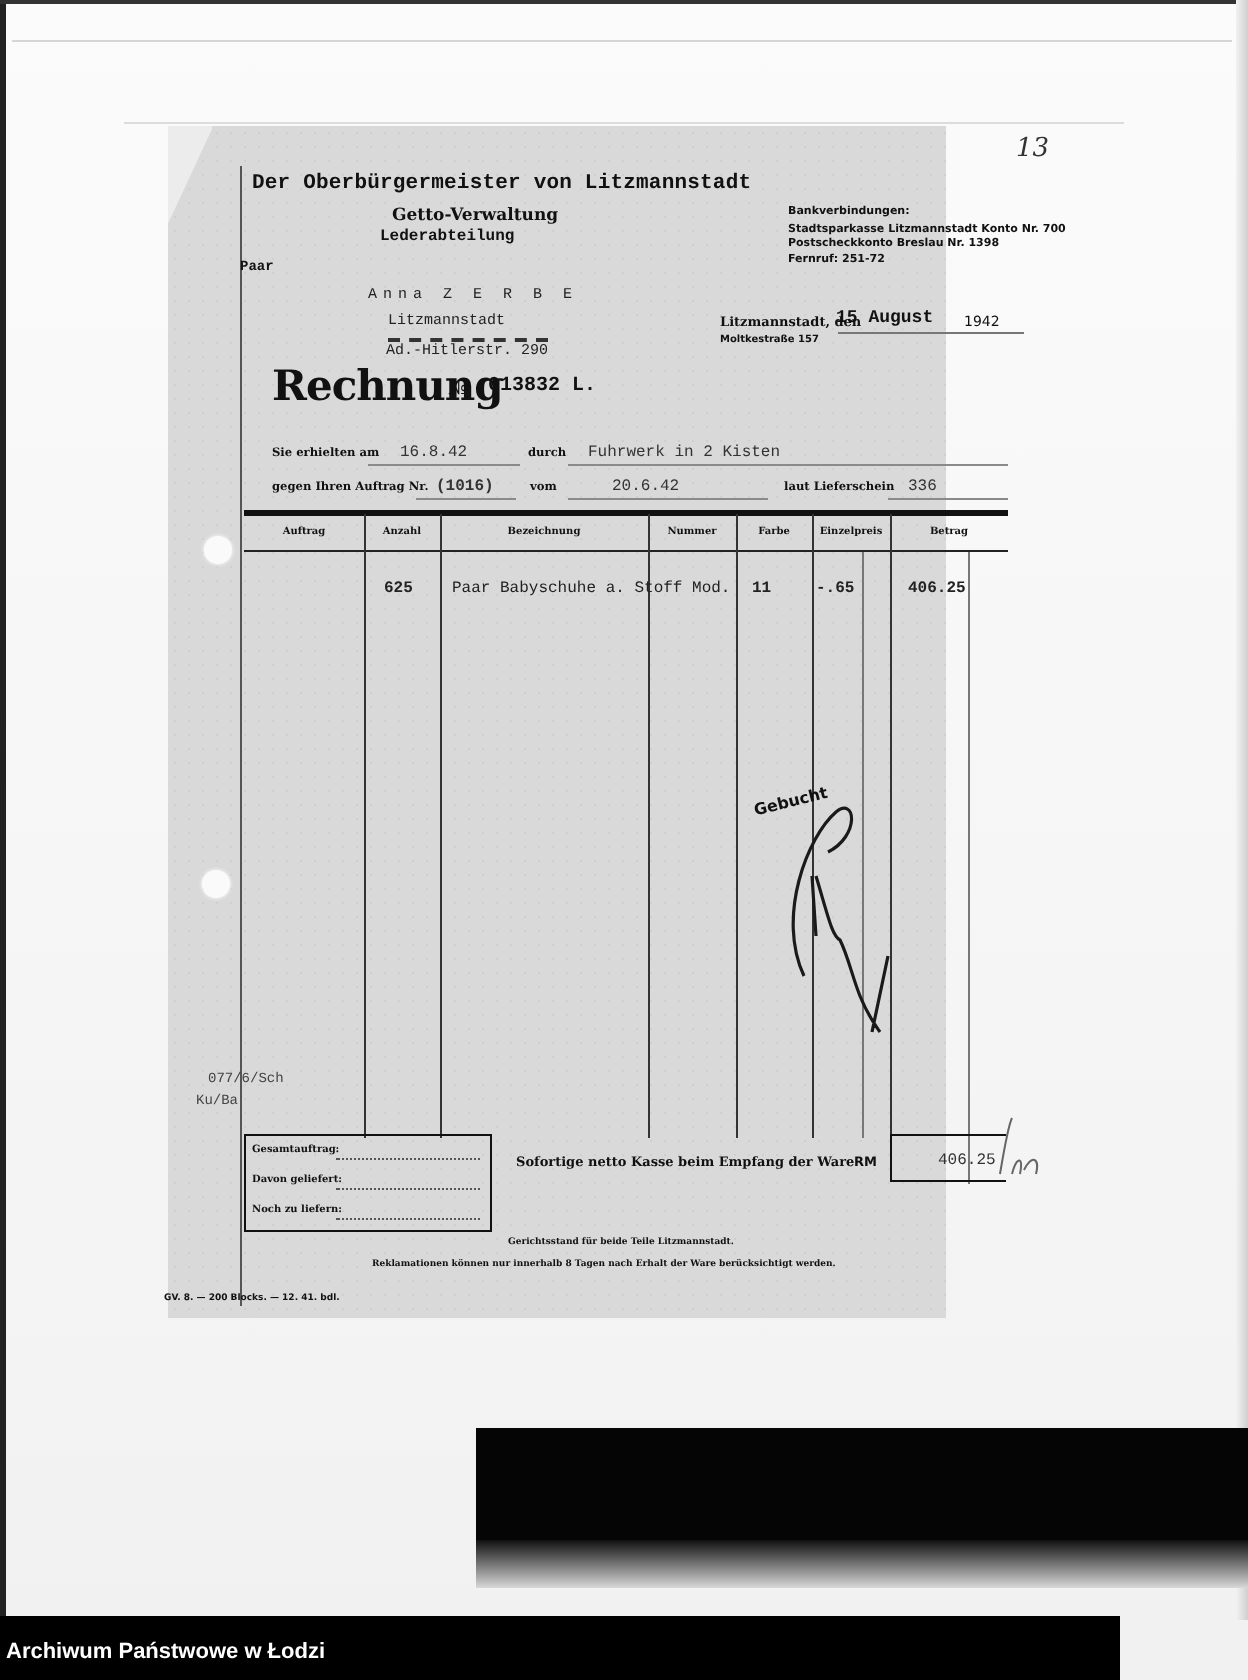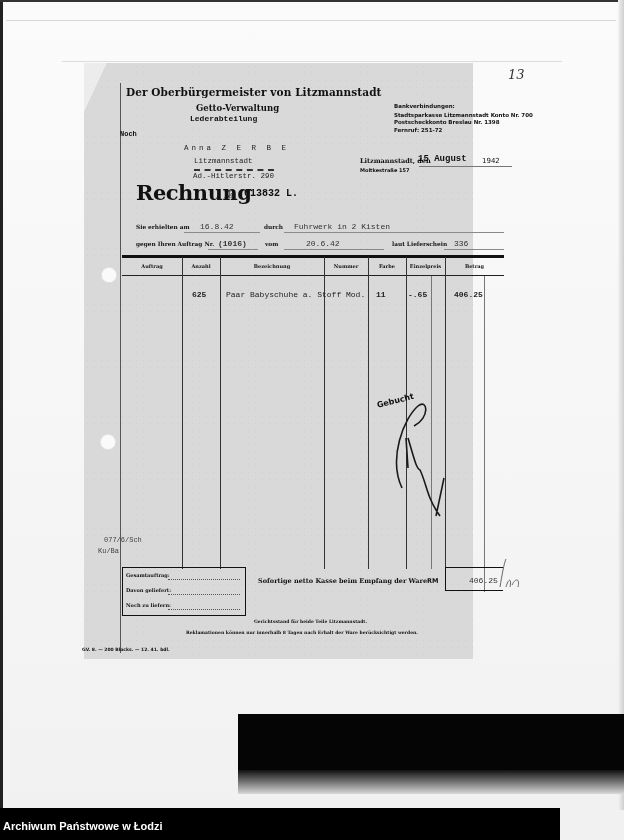--- a/index.html
+++ b/index.html
@@ -30,21 +30,21 @@
       background: linear-gradient(115deg, #ececec 0%, #ececec 45%, transparent 46%);
     }
     .margin-line { position:absolute; left:36px; top:20px; width:1px; height:570px; background:#555; }
     .punch-hole {
       position:absolute; width:14px; height:14px; border-radius:50%;
       background: #fafafa; box-shadow: 0 0 2px #fff;
     }
     .t { position:absolute; white-space:nowrap; }
     .fraktur { font-family: "DejaVu Serif", serif; font-weight: bold; }
     .mono { font-family: Liberation Mono, monospace; }
-    .hdr-title { left:42px; top:23px; font-size:10.5px; letter-spacing:0.1px; }
+    .hdr-title { left:42px; top:23px; font-size:10.5px; letter-spacing:0.1px;font-family:Liberation Mono, monospace; }
     .hdr-sub1 { left:112px; top:40px; font-size:8.5px; }
     .hdr-sub2 { left:106px; top:51px; font-size:8px; }
     .firma { left:36px; top:67px; font-size:7px; }
     .addr { font-size:7.5px; color:#222; }
     .addr1 { left:100px; top:81px; letter-spacing:3px; }
     .addr2 { left:110px; top:94px; }
     .addr2u { position:absolute; left:110px; top:106px; width:80px; border-top:2px dashed #333; }
     .addr3 { left:109px; top:109px; }
     .bank { font-size:5.5px; font-weight:bold; font-family:"DejaVu Sans", sans-serif; }
     .bank0 { left:310px; top:40px; }
@@ -110,21 +110,21 @@
   <div class="margin-line"></div>
   <div class="punch-hole" style="left:18px; top:205px;"></div>
   <div class="punch-hole" style="left:17px; top:372px;"></div>
 
   <div class="t folio">13</div>
 
   <div class="t fraktur hdr-title">Der Oberbürgermeister von Litzmannstadt</div>
   <div class="t fraktur hdr-sub1">Getto-Verwaltung</div>
   <div class="t mono hdr-sub2" style="font-weight:bold;">Lederabteilung</div>
 
-  <div class="t mono firma" style="font-weight:bold;">Noch</div>
+  <div class="t mono firma" style="font-weight:bold;">Paar</div>
   <div class="t mono addr addr1">Anna Z E R B E</div>
   <div class="t mono addr addr2">Litzmannstadt</div>
   <div class="addr2u"></div>
   <div class="t mono addr addr3">Ad.-Hitlerstr. 290</div>
 
   <div class="t bank bank0">Bankverbindungen:</div>
   <div class="t bank bank1">Stadtsparkasse Litzmannstadt Konto Nr. 700</div>
   <div class="t bank bank2">Postscheckkonto Breslau Nr. 1398</div>
   <div class="t bank bank3">Fernruf: 251-72</div>
 

